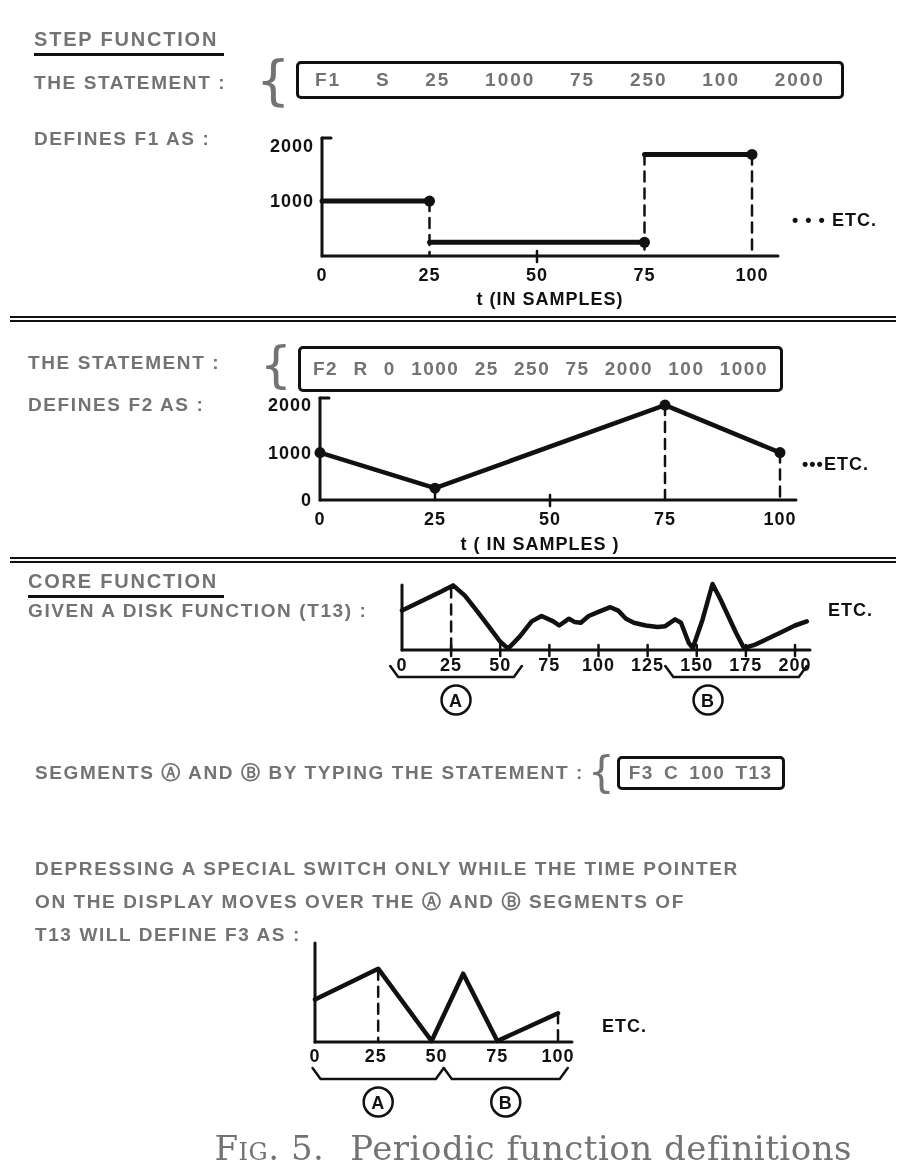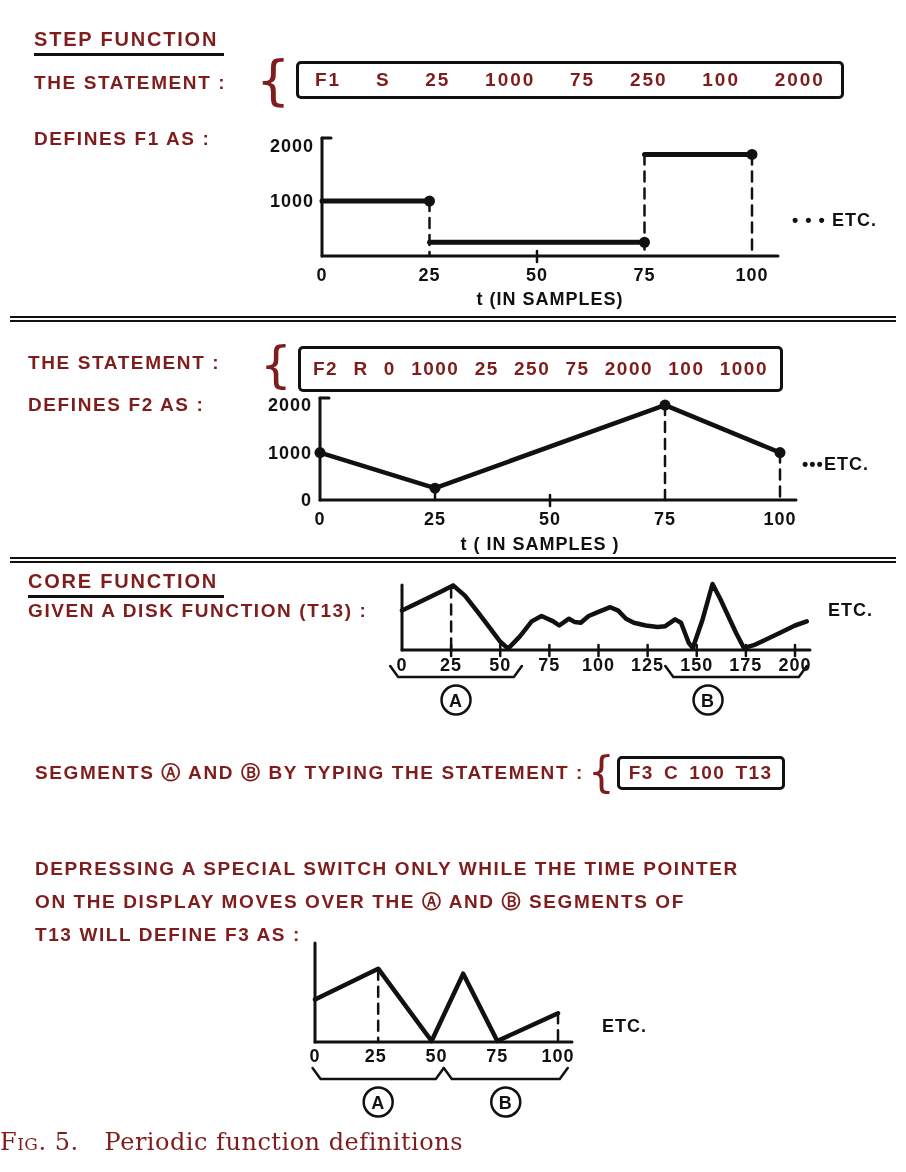--- a/index.html
+++ b/index.html
@@ -1,28 +1,28 @@
 <!DOCTYPE html>
 <html><head>
 <meta charset="utf-8">
 <style>
   html,body{margin:0;padding:0;background:#e8e8e8;}
   #canvas{position:relative;width:906px;height:1172px;background:#ffffff;overflow:hidden;
-    font-family:"Liberation Sans","DejaVu Sans",sans-serif;color:#7f1d1d;}
+    font-family:"Liberation Sans","DejaVu Sans",sans-serif;color:#737373;}
   .abs{position:absolute;}
   .hand{font-weight:bold;font-size:19px;letter-spacing:1.6px;white-space:nowrap;}
   .heading{font-weight:bold;font-size:20px;letter-spacing:1.8px;border-bottom:3px solid #111;
     padding:0 6px 2px 0;display:inline-block;white-space:nowrap;}
   .sep{left:10px;width:886px;height:2px;border-top:2.5px solid #111;border-bottom:2px solid #111;}
   .stmt-box{border:3px solid #111;border-radius:5px;display:flex;align-items:center;
     justify-content:space-between;font-weight:bold;font-size:19px;letter-spacing:2px;box-sizing:border-box;}
   .brace{font-family:"DejaVu Sans",sans-serif;font-weight:normal;line-height:1;}
   .prewrap{white-space:pre-line;line-height:33px;}
-  .caption{width:852px;text-align:left;font-family:"DejaVu Serif","Liberation Serif",serif;
-    font-size:24px;letter-spacing:0.5px;}
+  .caption{width:852px;text-align:right;font-family:"DejaVu Serif","Liberation Serif",serif;
+    font-size:34px;letter-spacing:0.5px;}
   .caption .figlab{font-variant:small-caps;margin-right:26px;}
   svg text.ct{font-family:"Liberation Sans","DejaVu Sans",sans-serif;font-weight:bold;
     font-size:18px;fill:#111;letter-spacing:1px;}
 </style>
 </head>
 <body>
 
 <div id="canvas">
 
   <div class="abs" style="left:34px;top:28px;">

